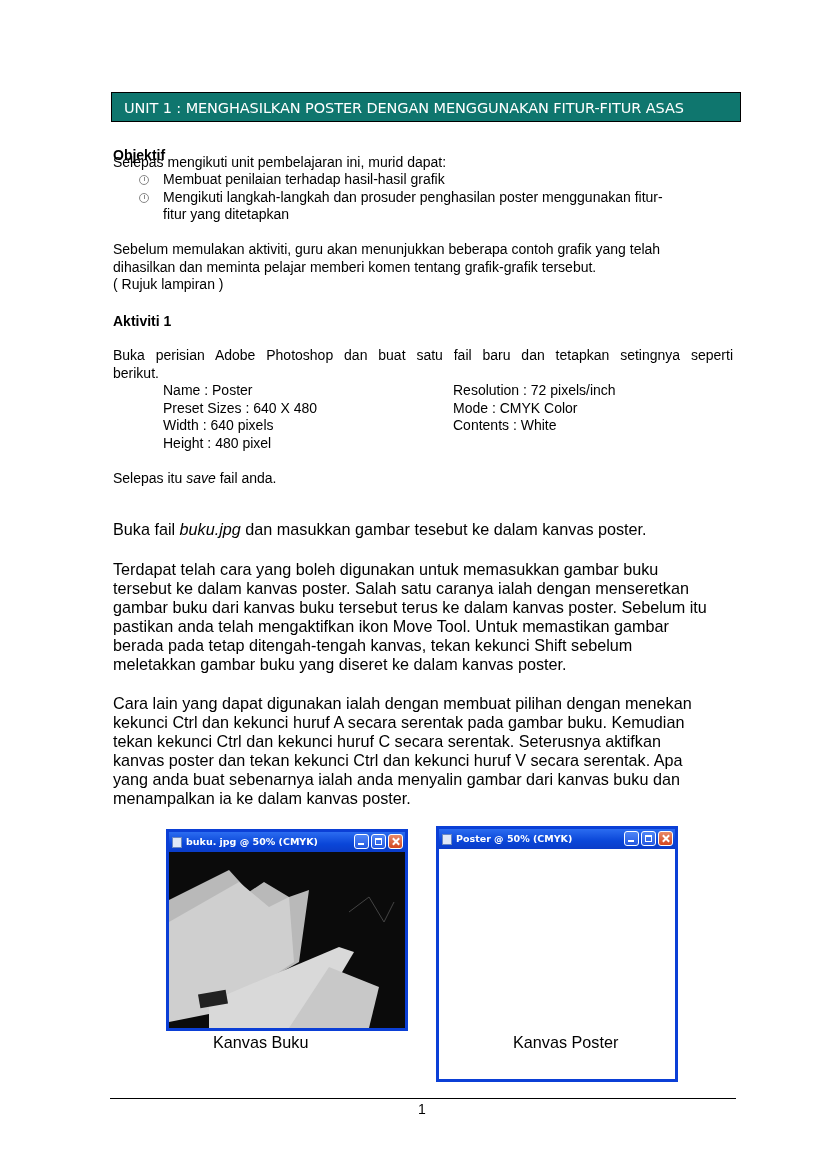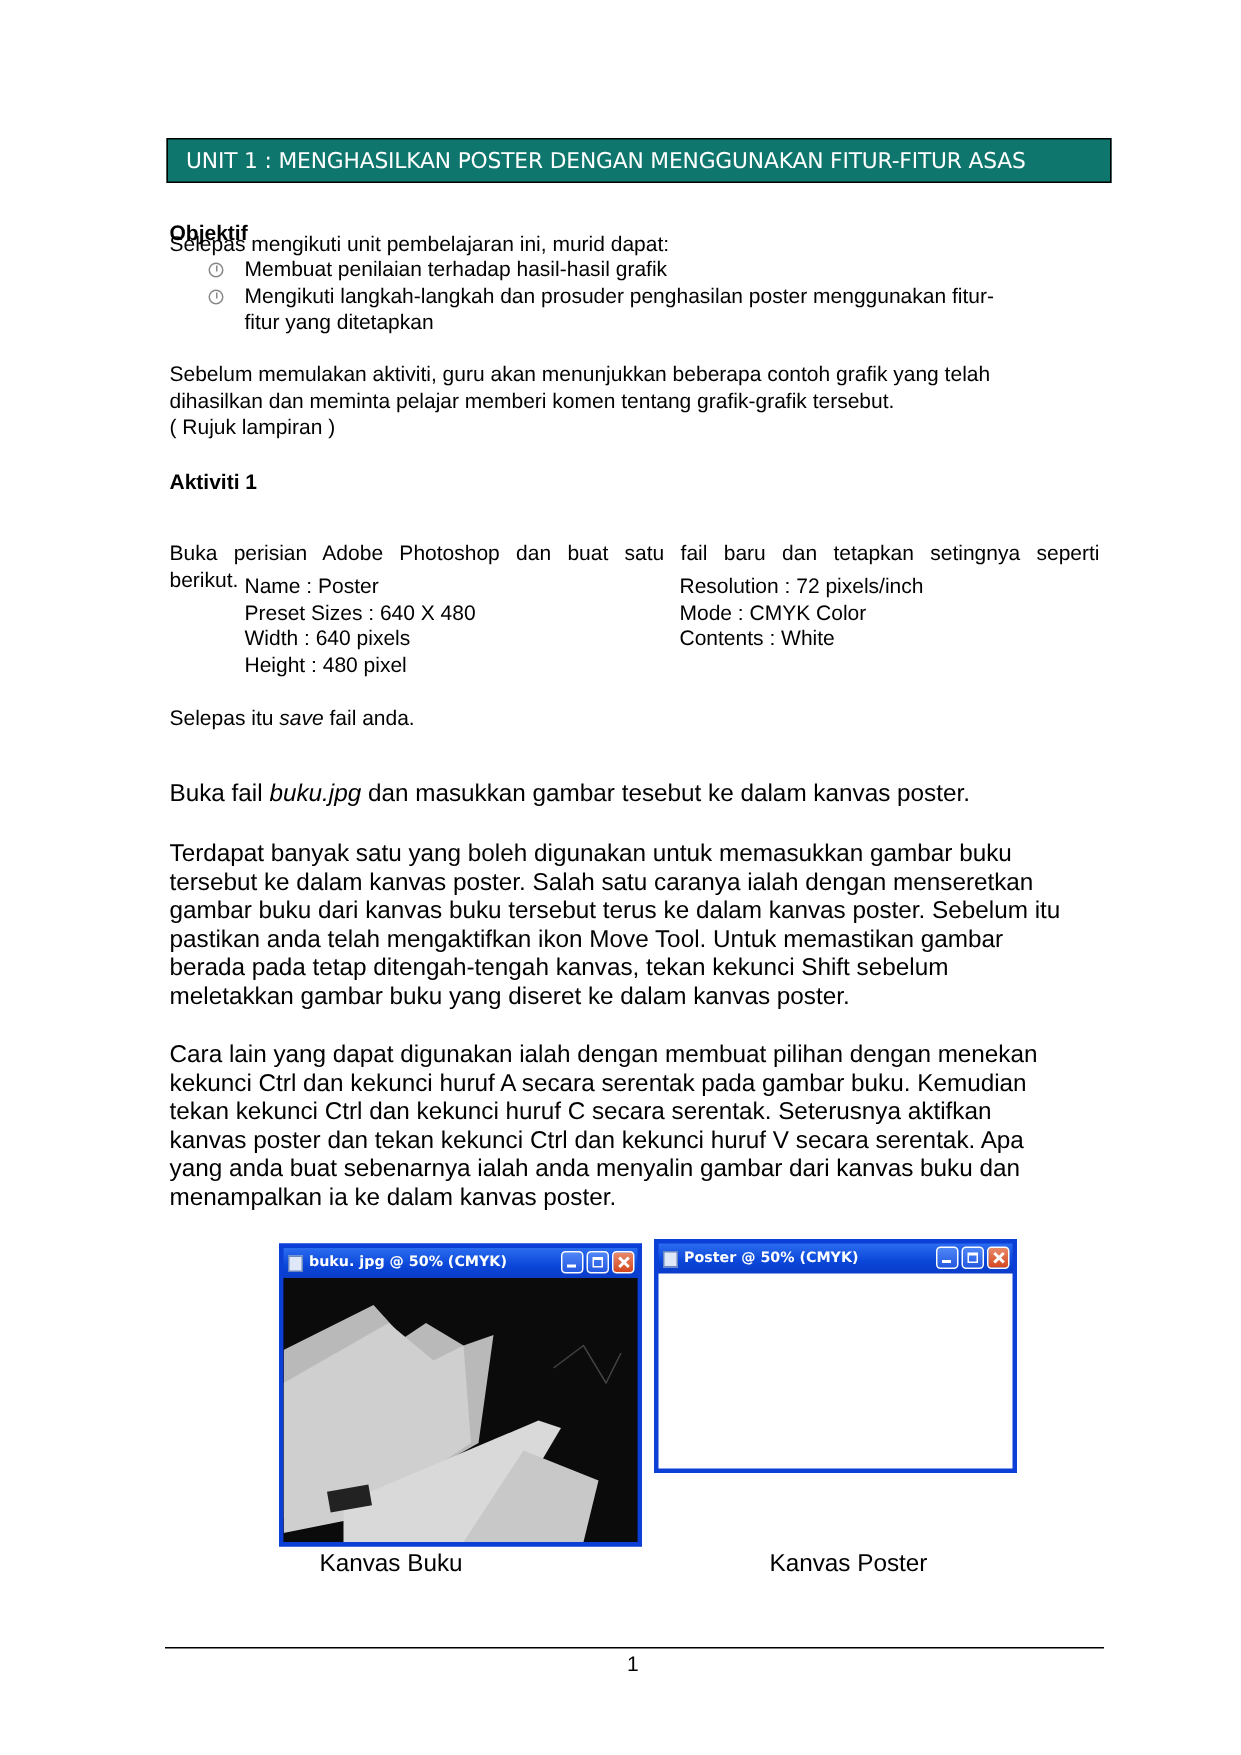--- a/index.html
+++ b/index.html
@@ -62,21 +62,21 @@
 </div>
 
 <div class="abs small" style="left:113px; top:241px;">
   <div>Sebelum memulakan aktiviti, guru akan menunjukkan beberapa contoh grafik yang telah</div>
   <div>dihasilkan dan meminta pelajar memberi komen tentang grafik-grafik tersebut.</div>
   <div>( Rujuk lampiran )</div>
 </div>
 
 <div class="abs small bold" style="left:113px; top:313px;">Aktiviti 1</div>
 <div class="abs small justify" style="left:113px; top:347px; width:620px;">
-  <div style="text-align:justify; text-align-last:justify;margin-top:13px;">Buka perisian Adobe Photoshop dan buat satu fail baru dan tetapkan setingnya seperti</div>
+  <div style="text-align:justify; text-align-last:justify;">Buka perisian Adobe Photoshop dan buat satu fail baru dan tetapkan setingnya seperti</div>
   <div>berikut.</div>
 </div>
 <div class="abs kv" style="left:163px; top:382px;">
   <div>Name : Poster</div>
   <div>Preset Sizes : 640 X 480</div>
   <div>Width : 640 pixels</div>
   <div>Height : 480 pixel</div>
 </div>
 <div class="abs kv" style="left:453px; top:382px;">
   <div>Resolution : 72  pixels/inch</div>
@@ -85,38 +85,38 @@
 </div>
 <div class="abs small" style="left:113px; top:470px;">
   <span>Selepas itu </span><em>save</em><span> fail anda.</span>
 </div>
 
 <div class="abs big" style="left:113px; top:520px;">
   <span>Buka fail </span><em>buku.jpg</em><span> dan masukkan gambar tesebut ke dalam kanvas poster.</span>
 </div>
 
 <div class="abs big" style="left:113px; top:560px;">
-  <div>Terdapat banyak satu yang boleh digunakan untuk memasukkan gambar buku</div>
+  <div>Terdapat telah cara yang boleh digunakan untuk memasukkan gambar buku</div>
   <div>tersebut ke dalam kanvas poster. Salah satu caranya ialah dengan menseretkan</div>
   <div>gambar buku dari kanvas buku tersebut terus ke dalam kanvas poster. Sebelum itu</div>
   <div>pastikan anda telah mengaktifkan ikon Move Tool. Untuk memastikan gambar</div>
   <div>berada pada tetap ditengah-tengah kanvas, tekan kekunci Shift sebelum</div>
   <div>meletakkan gambar buku yang diseret ke dalam kanvas poster.</div>
 </div>
 
 <div class="abs big" style="left:113px; top:694px;">
   <div>Cara lain yang dapat digunakan ialah dengan membuat pilihan dengan menekan</div>
   <div>kekunci Ctrl dan kekunci huruf A secara serentak pada gambar buku. Kemudian</div>
   <div>tekan kekunci Ctrl dan kekunci huruf C secara serentak. Seterusnya aktifkan</div>
   <div>kanvas poster dan tekan kekunci Ctrl dan kekunci huruf V secara serentak. Apa</div>
   <div>yang anda buat sebenarnya ialah anda menyalin gambar dari kanvas buku dan</div>
   <div>menampalkan ia ke dalam kanvas poster.</div>
 </div>
 
-<div class="win" style="left:166px; top:829px; width:242px; height:202px;margin-left:20px;">
+<div class="win" style="left:166px; top:829px; width:242px; height:202px;">
   <div class="title">
     <span class="doc-icon"></span>
     <span>buku. jpg @ 50% (CMYK)</span>
     <div class="btns">
       <span class="btn min"></span>
       <span class="btn max"></span>
       <span class="btn close"></span>
     </div>
   </div>
   <div class="canvas photo">
@@ -125,21 +125,21 @@
       <polygon points="0,48 60,18 80,40 95,30 120,45 140,38 130,110 60,150 0,160" fill="#b9b9b9"></polygon>
       <polygon points="0,70 70,30 100,55 120,45 125,110 50,160 0,170" fill="#cfcfcf"></polygon>
       <polygon points="40,150 170,95 185,100 140,176 40,176" fill="#d9d9d9"></polygon>
       <polygon points="120,176 160,115 210,135 200,176" fill="#c8c8c8"></polygon>
       <rect x="30" y="140" width="28" height="14" fill="#222" transform="rotate(-10 44 147)"></rect>
       <polyline points="180,60 200,45 215,70 225,50" stroke="#444" stroke-width="1" fill="none"></polyline>
     </svg>
   </div>
 </div>
 
-<div class="win" style="left:436px; top:826px; width:242px; height:156px;">
+<div class="win" style="left:436px; top:826px; width:242px; height:256px;">
   <div class="title">
     <span class="doc-icon"></span>
     <span>Poster @ 50% (CMYK)</span>
     <div class="btns">
       <span class="btn min"></span>
       <span class="btn max"></span>
       <span class="btn close"></span>
     </div>
   </div>
   <div class="canvas" style="background:#ffffff;"></div>

